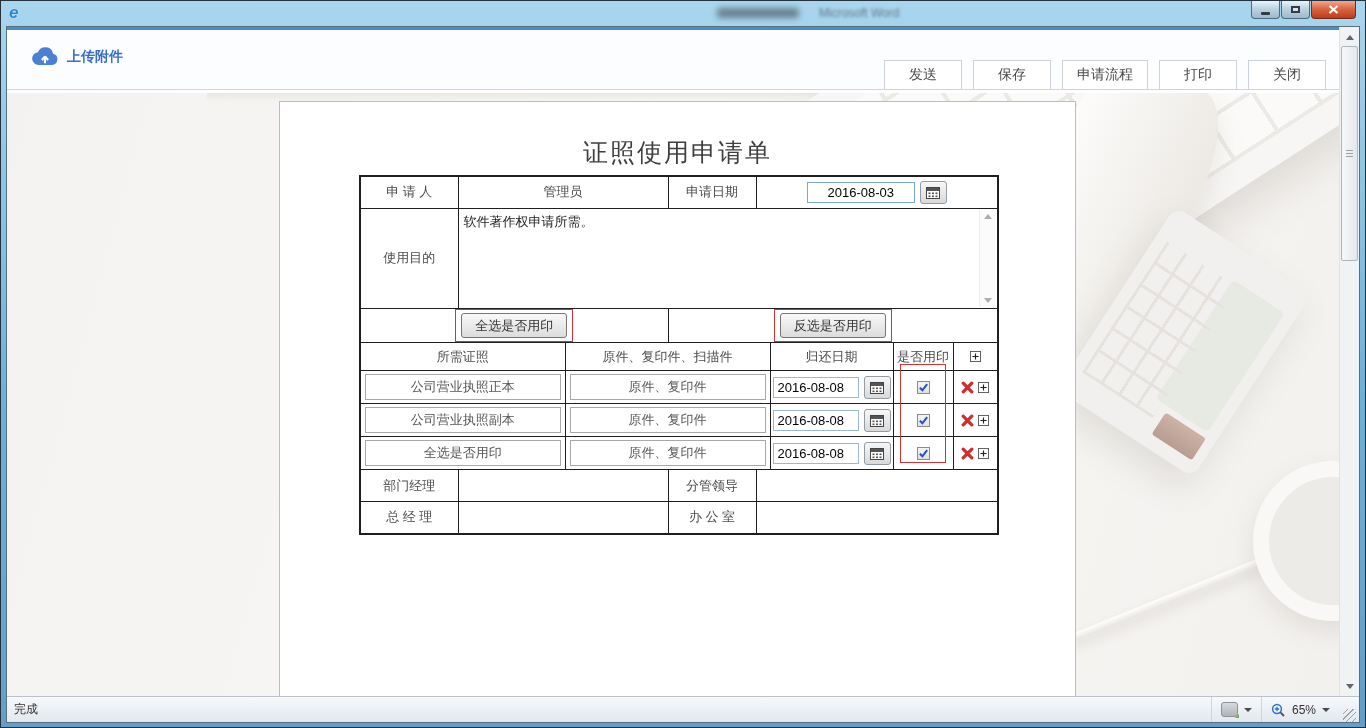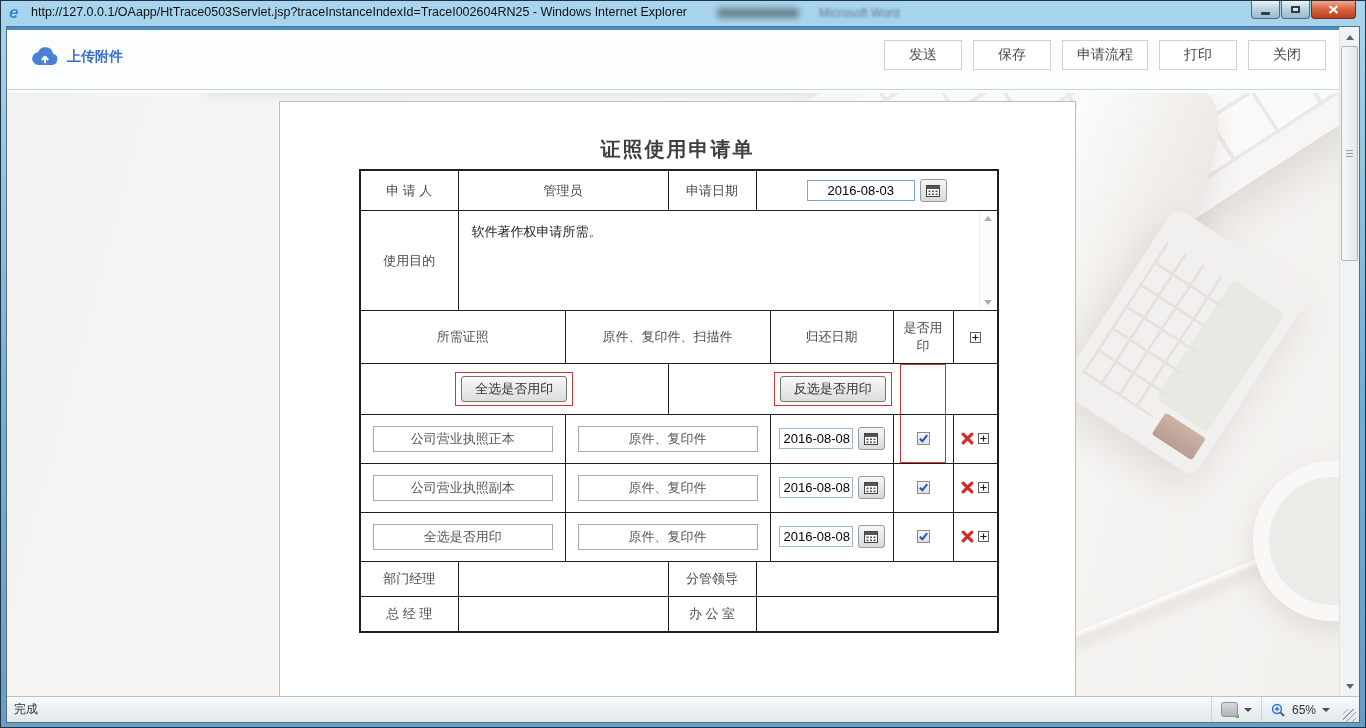--- a/index.html
+++ b/index.html
@@ -19,21 +19,21 @@
   .win-btn.close{width:45px;background:linear-gradient(#f2a892,#d96743 45%,#bb3d1f);border-color:#7c2a15;}
   .glyph-min{width:9px;height:3px;background:#303d47;border-radius:1px;margin-top:7px;}
   .glyph-max{width:9px;height:7px;border:2px solid #303d47;box-sizing:border-box;background:rgba(255,255,255,.4);}
   
   .client{position:absolute;top:25px;left:5px;right:5px;bottom:4px;background:#fff;border:1px solid #56707f;}
   
   .toolbar{position:absolute;top:0;left:0;right:19px;height:63px;box-sizing:border-box;background:#fbfdfe;
     border-top:3px solid #4a8cc4;border-bottom:1px solid #c2d8e4;}
   .upload{position:absolute;left:24px;top:17px;display:flex;align-items:center;gap:8px;
     color:#3b6fc7;font-weight:bold;font-size:14px;cursor:pointer;}
-  .tb-buttons{position:absolute;right:14px;top:10px;display:flex;gap:11px;}
+  .tb-buttons{position:absolute;right:14px;top:30px;display:flex;gap:11px;}
   .tb-btn{height:30px;min-width:78px;padding:0 14px;box-sizing:border-box;background:#fff;
     border:1px solid #ccd2d9;color:#4a4a4a;font-size:14px;display:flex;align-items:center;justify-content:center;cursor:pointer;}
   
   .scrollbar{position:absolute;top:0;right:0;width:19px;bottom:26px;background:#f1f2f4;border-left:1px solid #e0e3e6;}
   .sb-btn{position:absolute;left:1px;right:1px;height:16px;display:flex;align-items:center;justify-content:center;cursor:pointer;}
   .sb-up{top:2px}.sb-down{bottom:2px}
   .tri-up{width:0;height:0;border-left:4px solid transparent;border-right:4px solid transparent;border-bottom:5px solid #5f6670;}
   .tri-down{width:0;height:0;border-left:4px solid transparent;border-right:4px solid transparent;border-top:5px solid #5f6670;}
   .sb-thumb{position:absolute;left:1px;right:1px;top:19px;height:213px;background:linear-gradient(90deg,#f6f7f8,#e4e7ea);
     border:1px solid #aeb6bd;border-radius:2px;cursor:pointer;}
@@ -61,24 +61,24 @@
       repeating-linear-gradient(90deg,#e6e3df 0 3px,transparent 3px 21px);}
   .bg-pen{left:1052px;top:498px;width:240px;height:8px;transform:rotate(-22deg);border-radius:4px;
     background:linear-gradient(#ffffff,#e8e4df);box-shadow:0 6px 12px rgba(120,110,100,.15);}
   .bg-pen:before{content:"";position:absolute;left:-16px;top:1px;border-top:3px solid transparent;
     border-bottom:3px solid transparent;border-right:16px solid #d8d3cc;}
   .bg-cup{left:1246px;top:368px;width:160px;height:160px;border-radius:50%;background:#edebe8;
     border:16px solid #faf8f6;box-shadow:0 10px 24px rgba(120,110,100,.15);box-sizing:border-box;}
   
   .panel{position:absolute;left:272px;top:8px;width:795px;bottom:-2px;background:#fff;
     border:1px solid #a9c1d9;z-index:2;}
-  .form-title{margin:34px 0 6px 0;text-align:center;font-size:20px;color:#3f3f3f;letter-spacing:2px;font-weight:bold;}
+  .form-title{margin:34px 0 6px 0;text-align:center;font-size:25px;color:#3f3f3f;letter-spacing:2px;}
   table.apply{border-collapse:collapse;margin-left:79px;table-layout:fixed;width:638px;
     font-size:13px;color:#4c4c4c;border:2px solid #1f1f1f;}
-  table.apply td,table.apply th{border:1px solid #1f1f1f;padding:8px;text-align:center;font-weight:normal;overflow:hidden;}
+  table.apply td,table.apply th{border:1px solid #1f1f1f;padding:0;text-align:center;font-weight:normal;overflow:hidden;}
   .inner-box{margin:3px 4px;border:1px solid #a9a9a9;height:24px;line-height:24px;color:#555;}
   .purpose-cell{position:relative;vertical-align:top;margin-left:33px;}
   .purpose-text{text-align:left;padding:4px 22px 4px 5px;color:#222;line-height:1.35;}
   .mini-sb{position:absolute;top:1px;bottom:1px;right:1px;width:16px;background:#fbfbfb;border-left:1px solid #ededed;}
   .mini-sb .tri-up{position:absolute;top:4px;left:4px;border-bottom-color:#a9aeb4;}
   .mini-sb .tri-down{position:absolute;bottom:4px;left:4px;border-top-color:#a9aeb4;}
   .red-wrap{display:inline-block;border:1px solid #d23434;padding:3px 5px;line-height:0;}
   .gray-btn{background:linear-gradient(#f9f9f9,#dcdcdc);border:1px solid #757575;border-radius:3px;
     padding:4px 13px;font-size:13px;color:#333;line-height:1.2;cursor:pointer;}
   .date-wrap{display:flex;align-items:center;justify-content:center;gap:5px;}
@@ -108,21 +108,20 @@
     background:repeating-linear-gradient(135deg,transparent 0 3px,#9aa3ab 3px 4px);}
   .sec-label{white-space:nowrap;}
 </style>
 </head>
 <body>
 
 <div class="window">
 
   <div class="titlebar">
     <div class="ie-icon">e</div>
-    <div class="title-text">http://127.0.0.1/OAapp/HtTrace0503Servlet.jsp?traceInstanceIndexId=TraceI002604RN25 - Windows Internet Explorer</div>
     <div class="ghost-blob" style="left:716px;width:82px;"></div>
     <div class="ghost-text" style="left:818px;">Microsoft Word</div>
     <div class="win-controls">
       <div class="win-btn">
           <div class="glyph-min"></div>
         </div>
       <div class="win-btn">
           <div class="glyph-max"></div>
         </div>
       <div class="win-btn close">
@@ -211,46 +210,46 @@
             <td>使用目的</td>
             <td colspan="7" class="purpose-cell">
               <div class="purpose-text">软件著作权申请所需。</div>
               <div class="mini-sb">
                 <div class="tri-up"></div>
                 <div class="tri-down"></div>
               </div>
             </td>
           </tr>
 
+          <tr style="height:33px;">
+            <td colspan="3">
+              <div class="red-wrap">
+                <button class="gray-btn">全选是否用印</button>
+              </div>
+            </td>
+            <td colspan="5">
+              <div class="red-wrap">
+                <button class="gray-btn">反选是否用印</button>
+              </div>
+            </td>
+          </tr>
+
           <tr style="height:28px;">
             <th colspan="2">所需证照</th>
             <th colspan="3">原件、复印件、扫描件</th>
             <th>归还日期</th>
             <th>是否用印</th>
             <th>
               <span class="plus-box">
                 <svg width="11" height="11" viewBox="0 0 12 12">
                   <rect x="0.5" y="0.5" width="11" height="11" fill="#fff" stroke="#555"></rect>
                   <path d="M6 2.6 V9.4 M2.6 6 H9.4" stroke="#222" stroke-width="1.3"></path>
                 </svg>
               </span>
             </th>
-          </tr>
-
-          <tr style="height:33px;">
-            <td colspan="3">
-              <div class="red-wrap">
-                <button class="gray-btn">全选是否用印</button>
-              </div>
-            </td>
-            <td colspan="5">
-              <div class="red-wrap">
-                <button class="gray-btn">反选是否用印</button>
-              </div>
-            </td>
           </tr>
 
           <tr style="height:33px;">
             <td colspan="2">
                   <div class="inner-box">公司营业执照正本</div>
                 </td>
             <td colspan="3">
                   <div class="inner-box">原件、复印件</div>
                 </td>
             <td>

